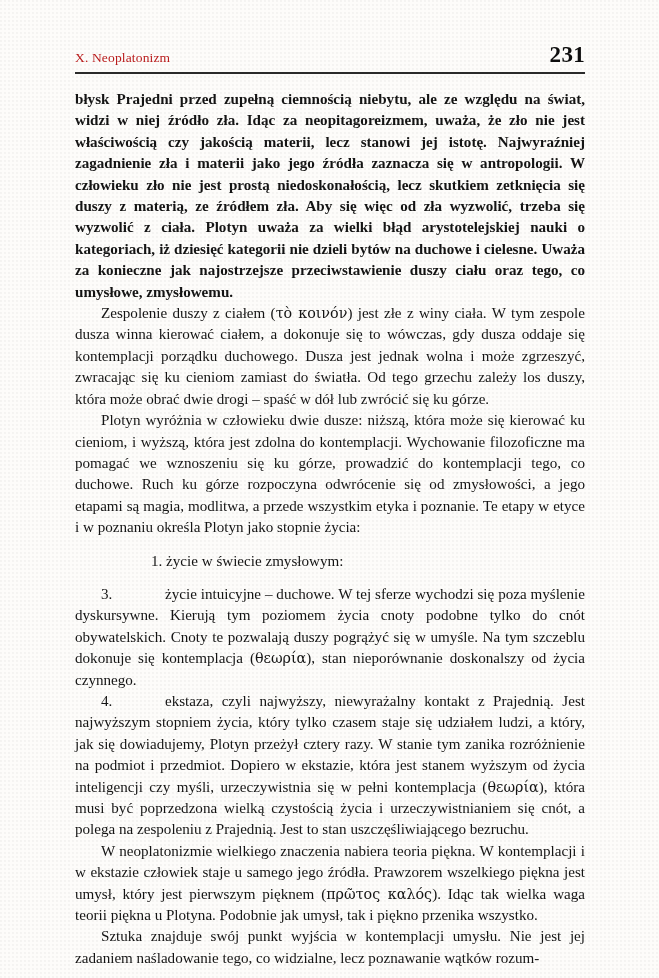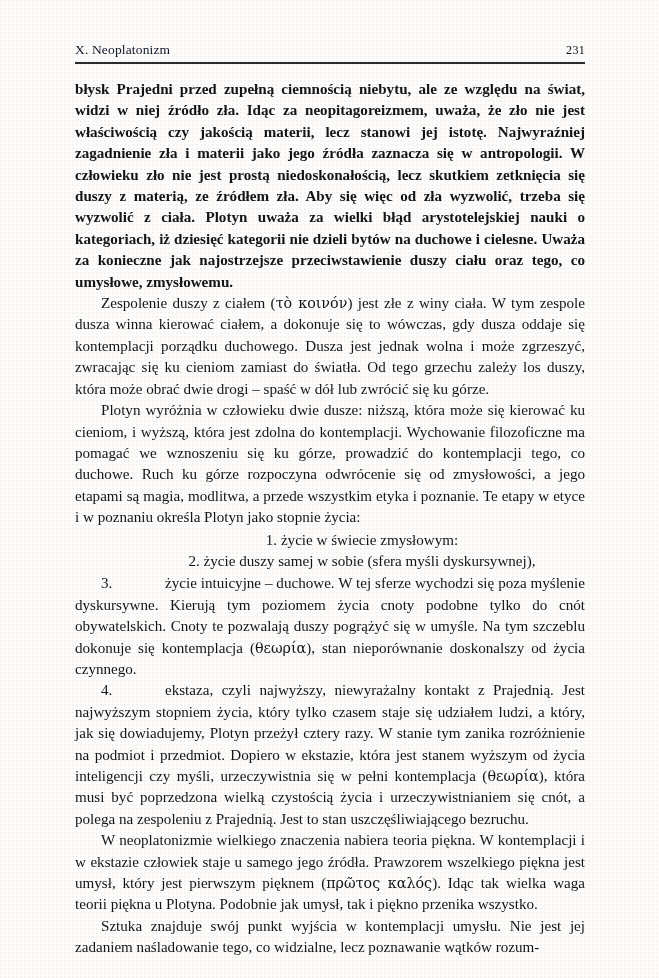--- a/index.html
+++ b/index.html
@@ -36,25 +36,25 @@
   }
   .running-head {
     display: flex;
     align-items: baseline;
     justify-content: space-between;
     font-size: 13.5px;
     letter-spacing: 0.15px;
   }
   .running-head .rh-title {
     font-size: 13.5px;
-    color: #0f172a;
+    color: #b91c1c;
   }
   .running-head .rh-folio {
-    font-size: 12px;
-    font-weight: normal;
+    font-size: 23px;
+    font-weight: bold;
     color: #0e0e0e;
     letter-spacing: 0.3px;
   }
   .head-rule {
     margin-top: 4px;
     height: 2px;
     background: #2b2b2b;
     width: 100%;
   }
   .body-text {
@@ -71,24 +71,24 @@
   }
   .body-text p.noindent {
     text-indent: 0;
     font-weight: bold;
   }
   .greek {
     font-family: "DejaVu Serif", "Liberation Serif", serif;
     font-size: 14.3px;
   }
   .list-block {
-    margin: 1px;
+    margin: 12px;
     padding: 0;
     list-style: none;
-    text-align: center;
+    text-align: left;
   }
   .list-block li {
     margin: 0;
     text-indent: 0;
   }
   .lvl1 { padding-left: 64px; }
   .lvl2 { padding-left: 86px; }
   .run-on {
     text-indent: 0;
     text-align: justify;
@@ -114,21 +114,20 @@
     <div class="body-text">
 
       <p class="noindent">błysk Prajedni przed zupełną ciemnością niebytu, ale ze względu na świat, widzi w niej źródło zła. Idąc za neopitagoreizmem, uważa, że zło nie jest właściwością czy jakością materii, lecz stanowi jej istotę. Najwyraźniej zagadnienie zła i materii jako jego źródła zaznacza się w antropologii. W człowieku zło nie jest prostą niedoskonałością, lecz skutkiem zetknięcia się duszy z materią, ze źródłem zła. Aby się więc od zła wyzwolić, trzeba się wyzwolić z ciała. Plotyn uważa za wielki błąd arystotelejskiej nauki o kategoriach, iż dziesięć kategorii nie dzieli bytów na duchowe i cielesne. Uważa za konieczne jak najostrzejsze przeciwstawienie duszy ciału oraz tego, co umysłowe, zmysłowemu.</p>
 
       <p><span>Zespolenie duszy z ciałem (</span><span class="greek">τὸ κοινόν</span><span>) jest złe z winy ciała. W tym zespole dusza winna kierować ciałem, a dokonuje się to wówczas, gdy dusza oddaje się kontemplacji porządku duchowego. Dusza jest jednak wolna i może zgrzeszyć, zwracając się ku cieniom zamiast do światła. Od tego grzechu zależy los duszy, która może obrać dwie drogi – spaść w dół lub zwrócić się ku górze.</span></p>
 
       <p>Plotyn wyróżnia w człowieku dwie dusze: niższą, która może się kierować ku cieniom, i wyższą, która jest zdolna do kontemplacji. Wychowanie filozoficzne ma pomagać we wznoszeniu się ku górze, prowadzić do kontemplacji tego, co duchowe. Ruch ku górze rozpoczyna odwrócenie się od zmysłowości, a jego etapami są magia, modlitwa, a przede wszystkim etyka i poznanie. Te etapy w etyce i w poznaniu określa Plotyn jako stopnie życia:</p>
 
       <ul class="list-block">
         <li class="lvl1"><span>1.</span> <span>życie w świecie zmysłowym:</span></li>
-        <li class="lvl1"><span>2.</span> <span>życie duszy samej w sobie (sfera myśli dyskursywnej),</span></li>
       </ul>
 
       <p class="run-on"><span class="lead-num">3.</span><span>życie intuicyjne – duchowe. W tej sferze wychodzi się poza myślenie dyskursywne. Kierują tym poziomem życia cnoty podobne tylko do cnót obywatelskich. Cnoty te pozwalają duszy pogrążyć się w umyśle. Na tym szczeblu dokonuje się kontemplacja (</span><span class="greek">θεωρία</span><span>), stan nieporównanie doskonalszy od życia czynnego.</span></p>
 
       <p class="run-on"><span class="lead-num">4.</span><span>ekstaza, czyli najwyższy, niewyrażalny kontakt z Prajednią. Jest najwyższym stopniem życia, który tylko czasem staje się udziałem ludzi, a który, jak się dowiadujemy, Plotyn przeżył cztery razy. W stanie tym zanika rozróżnienie na podmiot i przedmiot. Dopiero w ekstazie, która jest stanem wyższym od życia inteligencji czy myśli, urzeczywistnia się w pełni kontemplacja (</span><span class="greek">θεωρία</span><span>), która musi być poprzedzona wielką czystością życia i urzeczywistnianiem się cnót, a polega na zespoleniu z Prajednią. Jest to stan uszczęśliwiającego bezruchu.</span></p>
 
       <p><span>W neoplatonizmie wielkiego znaczenia nabiera teoria piękna. W kontemplacji i w ekstazie człowiek staje u samego jego źródła. Prawzorem wszelkiego piękna jest umysł, który jest pierwszym pięknem (</span><span class="greek">πρῶτος καλός</span><span>). Idąc tak wielka waga teorii piękna u Plotyna. Podobnie jak umysł, tak i piękno przenika wszystko.</span></p>
 
       <p>Sztuka znajduje swój punkt wyjścia w kontemplacji umysłu. Nie jest jej zadaniem naśladowanie tego, co widzialne, lecz poznawanie wątków rozum-</p>
 

